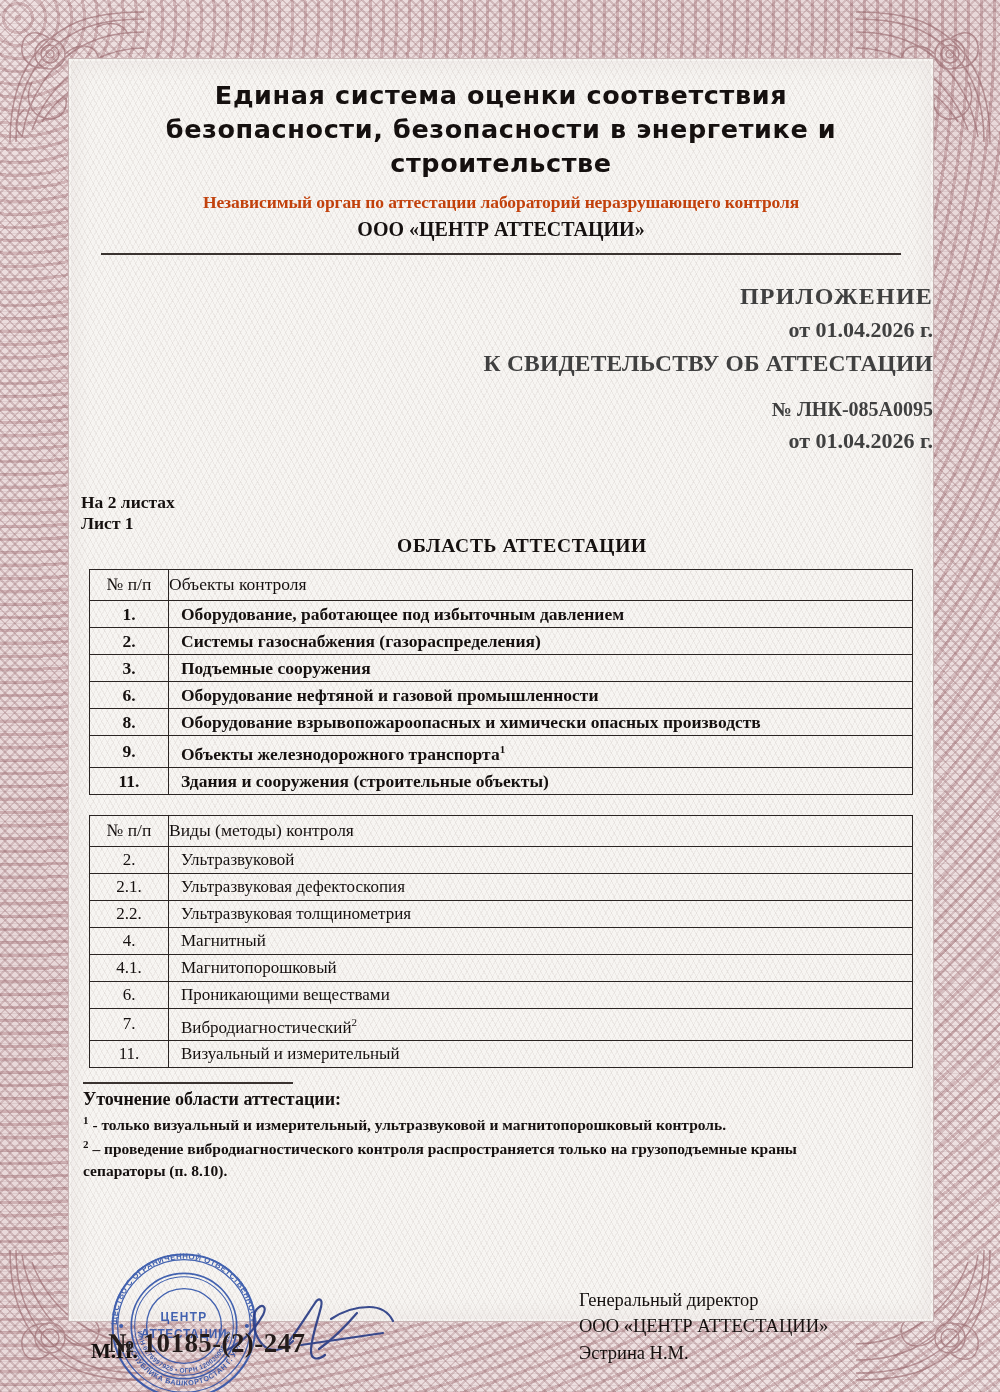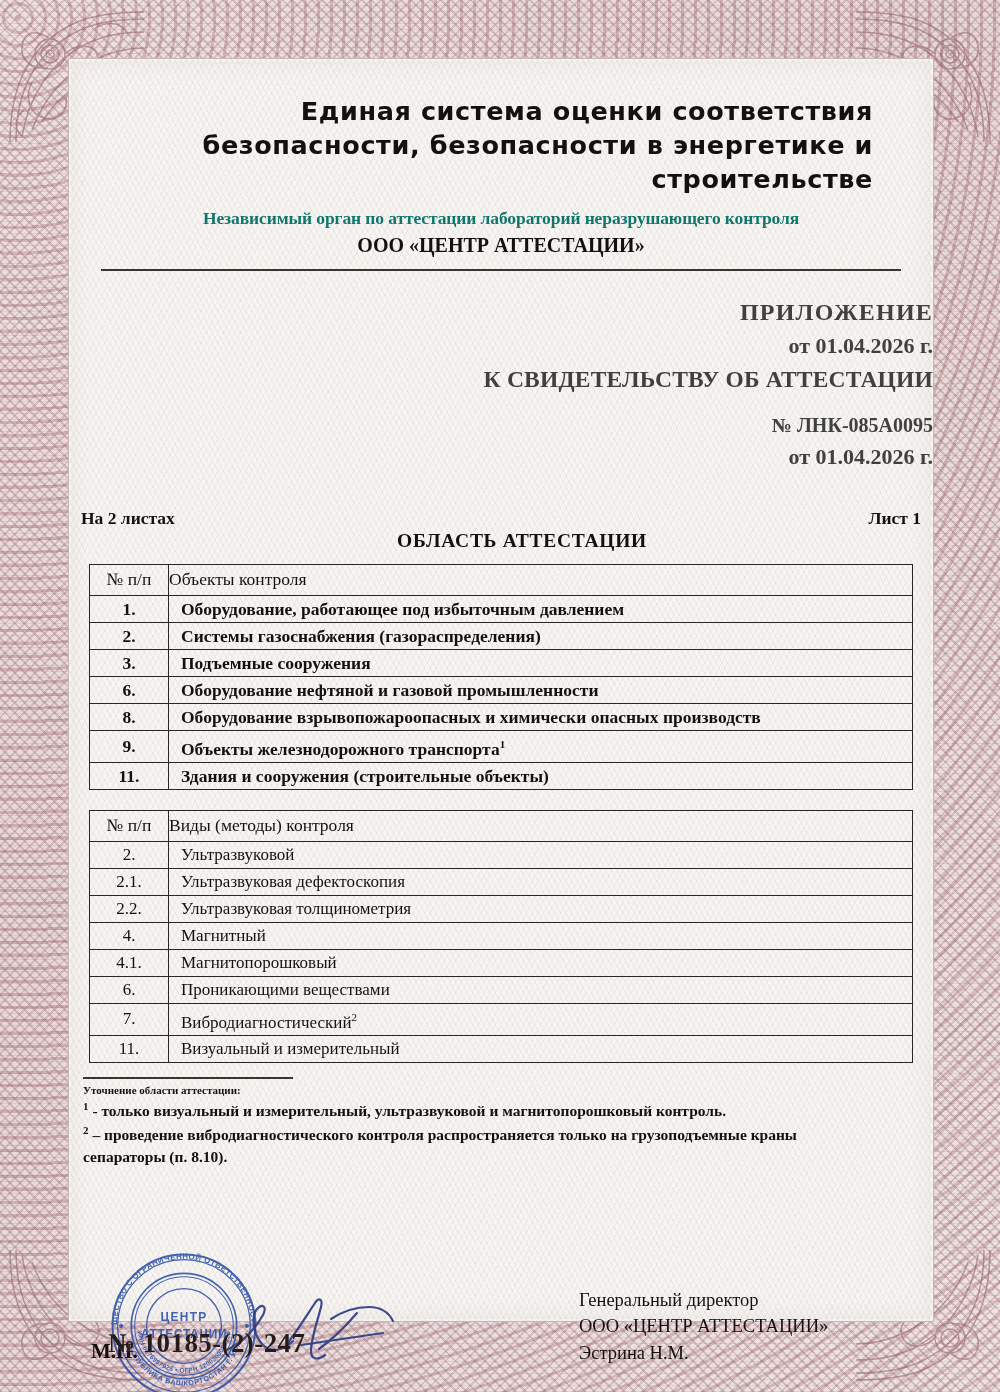--- a/index.html
+++ b/index.html
@@ -78,35 +78,35 @@
   }
   .content {
     position: relative;
     z-index: 3;
     padding: 0;
     height: 100%;
   }
 
   
   .sys-title {
-    text-align: right;
+    text-align: center;
     font-family: "DejaVu Sans", "Liberation Sans", sans-serif;
     font-weight: bold;
     font-size: 25.5px;
     line-height: 1.33;
     letter-spacing: 0.6px;
     color: #15100f;
-    padding: 36px 60px 0 60px;
+    padding: 20px 60px 0 60px;
   }
   .sys-title div { white-space: nowrap; }
   .org-line {
     text-align: center;
     font-weight: bold;
     font-size: 17.5px;
-    color: #0f766e;
+    color: #c2410c;
     margin-top: 11px;
     letter-spacing: -0.1px;
   }
   .org-name {
     text-align: center;
     font-weight: bold;
     font-size: 20px;
     color: #15100f;
     margin-top: 5px;
   }
@@ -130,20 +130,21 @@
 
   
   .sheets-row {
     display: flex;
     justify-content: space-between;
     align-items: baseline;
     margin: 38px 12px 0 12px;
     font-size: 17.5px;
     font-weight: bold;
     color: #15100f;
+    flex-direction: column;
   }
   .scope-title {
     text-align: center;
     font-weight: bold;
     font-size: 19.5px;
     letter-spacing: 0.7px;
     color: #15100f;
     margin-top: 1px;
     padding-left: 42px;
   }
@@ -186,21 +187,21 @@
     position: relative;
     z-index: 4;
   }
   .fn-rule {
     width: 210px;
     height: 2px;
     background: #3a3330;
     margin-bottom: 5px;
   }
   .fn-title {
-    font-size: 11px;
+    font-size: 18px;
     font-weight: bold;
     color: #15100f;
     margin-bottom: 3px;
   }
   .fn-item {
     font-size: 15.5px;
     font-weight: bold;
     color: #15100f;
     line-height: 1.33;
     margin-bottom: 1px;

